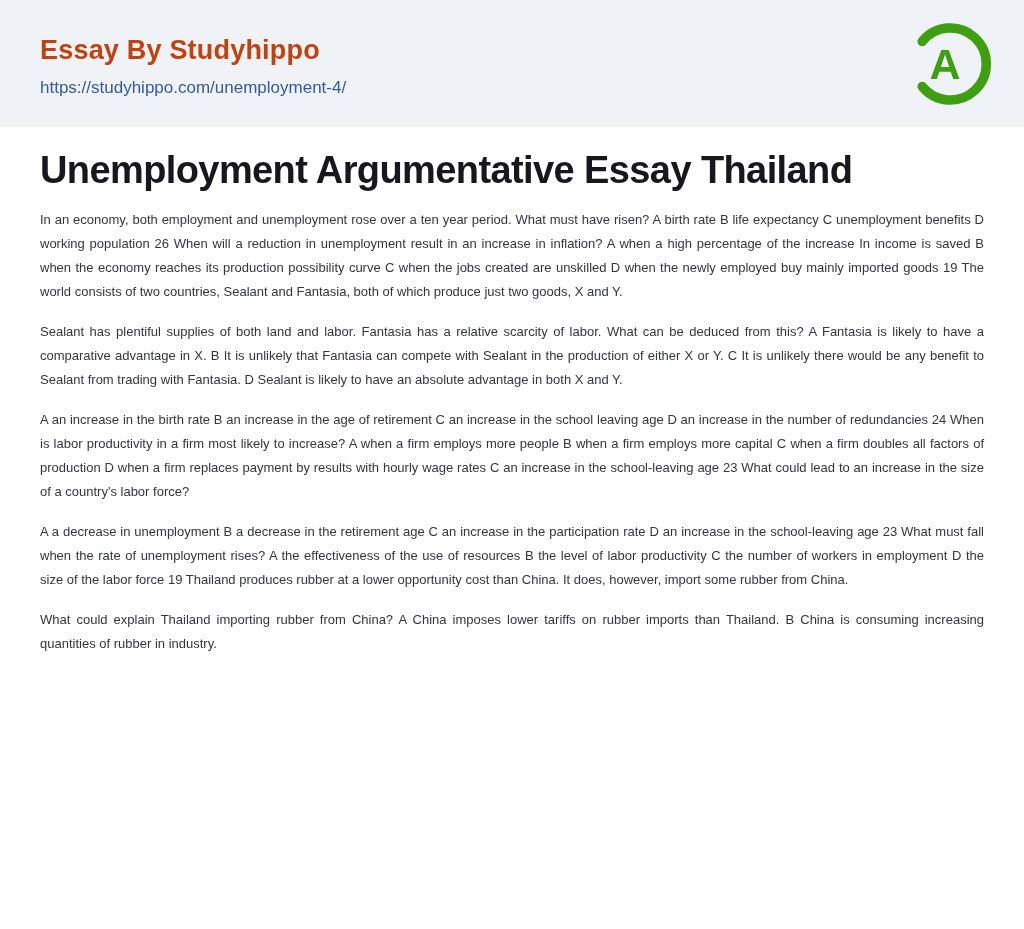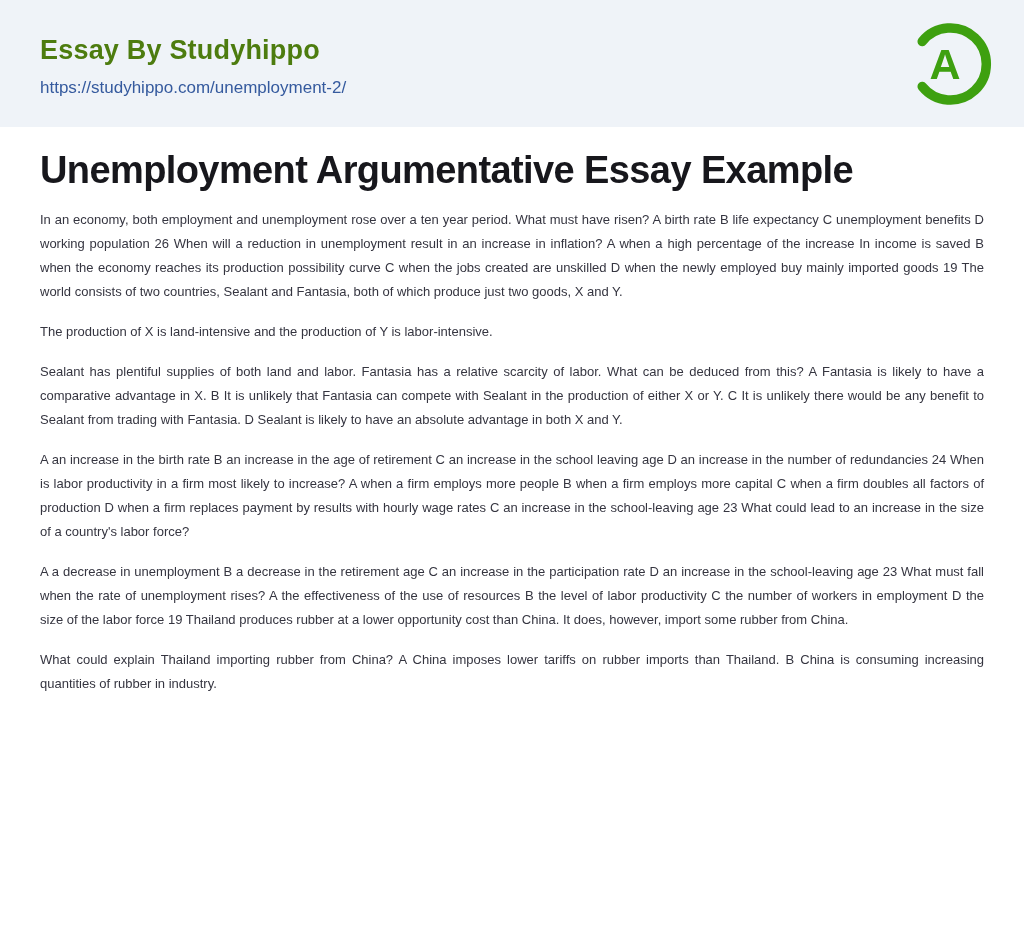--- a/index.html
+++ b/index.html
@@ -14,21 +14,21 @@
   .page-header {
     height: 127px;
     background: #eff3f8;
     display: flex;
     align-items: center;
     justify-content: space-between;
     padding: 0 30px 0 40px;
   }
   .header-text { padding-top: 6px; }
   .site-title {
-    color: #4d7c0f;
+    color: #c2410c;
     font-size: 27px;
     font-weight: bold;
     letter-spacing: 0.2px;
     margin-bottom: 12px;
   }
   .essay-url {
     color: #355a9e;
     font-size: 17px;
     text-decoration: none;
     display: inline-block;
@@ -53,33 +53,32 @@
     margin: 0 0 16px 0;
   }
   .essay-body p:last-child { margin-bottom: 8px; }
 </style>
 </head>
 <body>
 
 <header class="page-header">
   <div class="header-text">
     <div class="site-title">Essay By Studyhippo</div>
-    <a class="essay-url" href="#">https://studyhippo.com/unemployment-2/</a>
+    <a class="essay-url" href="#">https://studyhippo.com/unemployment-4/</a>
   </div>
   <div>
     <svg class="logo-svg" width="88" height="88" viewBox="0 0 88 88" aria-hidden="true">
       <path d="M 16.2 21.5 A 36 36 0 1 1 16.2 66.5" fill="none" stroke="#3ea010" stroke-width="9.5" stroke-linecap="round"></path>
       <text x="39" y="59" text-anchor="middle" font-family="Liberation Sans, sans-serif" font-size="43" font-weight="bold" fill="#3ea010">A</text>
     </svg>
   </div>
 </header>
 
 <main class="main-content">
-  <h1 class="page-title">Unemployment Argumentative Essay Example</h1>
+  <h1 class="page-title">Unemployment Argumentative Essay Thailand</h1>
   <div class="essay-body">
     <p>In an economy, both employment and unemployment rose over a ten year period. What must have risen? A birth rate B life expectancy C unemployment benefits D working population 26 When will a reduction in unemployment result in an increase in inflation? A when a high percentage of the increase In income is saved B when the economy reaches its production possibility curve C when the jobs created are unskilled D when the newly employed buy mainly imported goods 19 The world consists of two countries, Sealant and Fantasia, both of which produce just two goods, X and Y.</p>
-    <p>The production of X is land-intensive and the production of Y is labor-intensive.</p>
     <p>Sealant has plentiful supplies of both land and labor. Fantasia has a relative scarcity of labor. What can be deduced from this? A Fantasia is likely to have a comparative advantage in X. B It is unlikely that Fantasia can compete with Sealant in the production of either X or Y. C It is unlikely there would be any benefit to Sealant from trading with Fantasia. D Sealant is likely to have an absolute advantage in both X and Y.</p>
     <p>A an increase in the birth rate B an increase in the age of retirement C an increase in the school leaving age D an increase in the number of redundancies 24 When is labor productivity in a firm most likely to increase? A when a firm employs more people B when a firm employs more capital C when a firm doubles all factors of production D when a firm replaces payment by results with hourly wage rates C an increase in the school-leaving age 23 What could lead to an increase in the size of a country's labor force?</p>
     <p>A a decrease in unemployment B a decrease in the retirement age C an increase in the participation rate D an increase in the school-leaving age 23 What must fall when the rate of unemployment rises? A the effectiveness of the use of resources B the level of labor productivity C the number of workers in employment D the size of the labor force 19 Thailand produces rubber at a lower opportunity cost than China. It does, however, import some rubber from China.</p>
     <p>What could explain Thailand importing rubber from China? A China imposes lower tariffs on rubber imports than Thailand. B China is consuming increasing quantities of rubber in industry.</p>
   </div>
 </main>
 
 </body></html>

